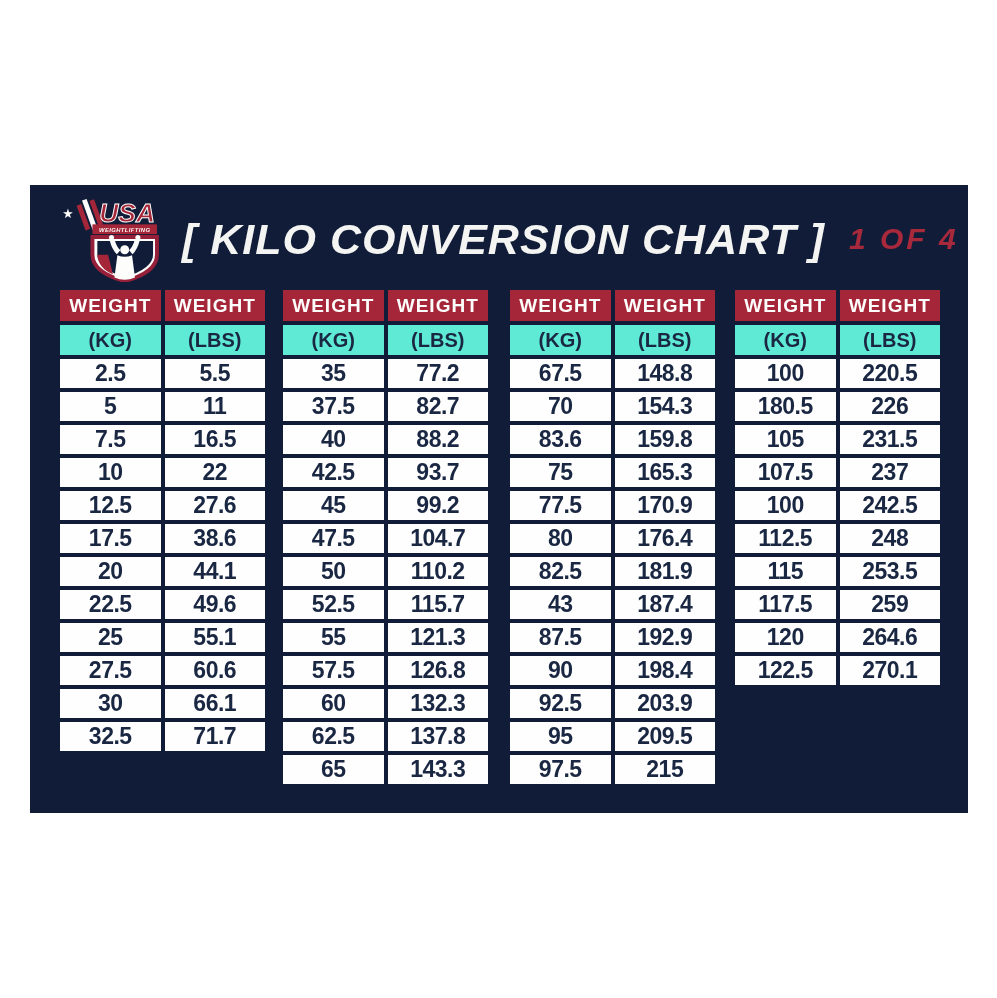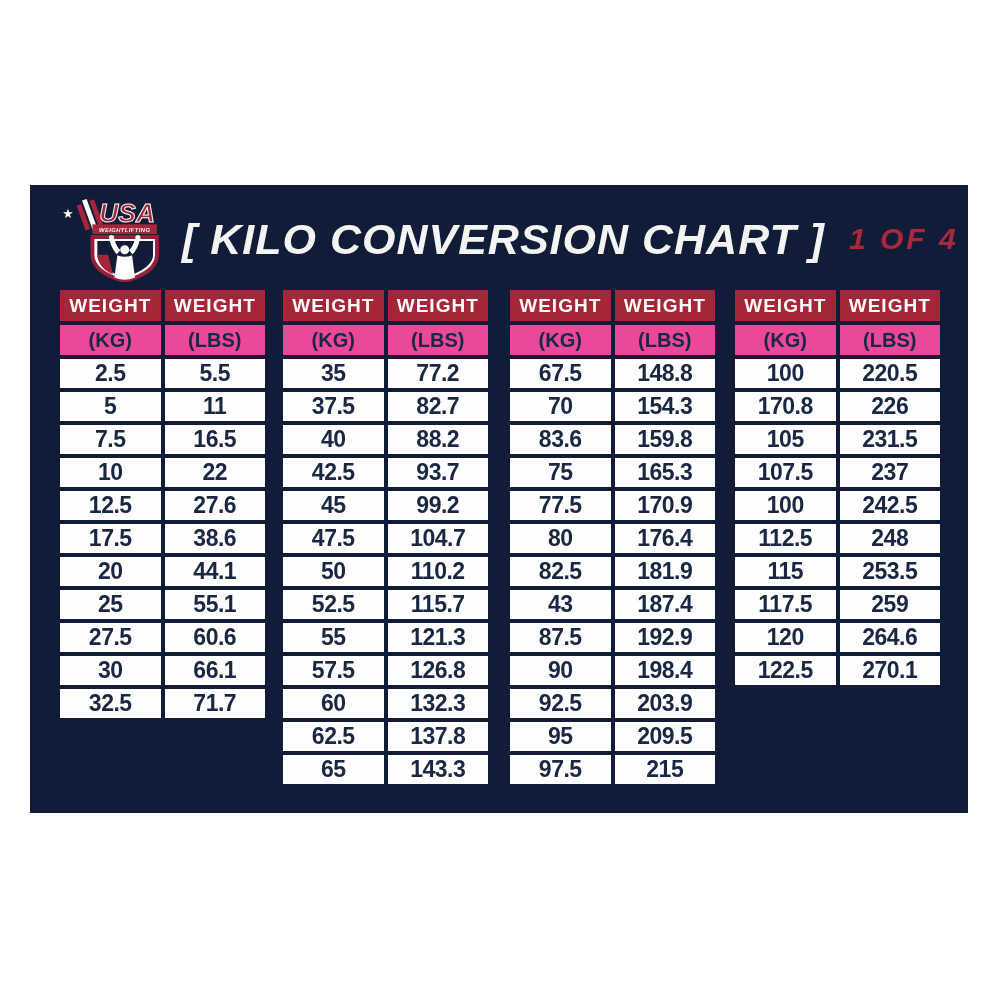--- a/index.html
+++ b/index.html
@@ -8,21 +8,21 @@
   .panel { position:absolute; left:30px; top:185px; width:938px; height:628px; background:#111D38; }
   .header { position:absolute; left:28px; top:6px; width:910px; height:96px; display:flex; align-items:center; }
   .logo { width:108px; height:86px; flex:0 0 auto; }
   .title { color:#F4F4F2; font-size:43px; font-weight:700; font-style:italic; letter-spacing:1px; white-space:nowrap; margin-left:16px; }
   .indicator { color:#A8293B; font-size:30px; font-weight:700; font-style:italic; letter-spacing:3px; white-space:nowrap; margin-left:24px; }
   .table { position:absolute; top:105px; width:205px; }
   .t1 { left:30px; } .t2 { left:253px; } .t3 { left:480px; } .t4 { left:705px; }
   .row { display:flex; gap:4px; margin-bottom:4px; }
   .cell { flex:1 1 0; display:flex; align-items:center; justify-content:center; min-width:0; }
   .cell.red   { background:#A42638; color:#FDFDFC; height:31px; font-size:19px; font-weight:700; letter-spacing:1px; }
-  .cell.gray  { background:#ec4899; color:#1A2742; height:30px; font-size:20px; font-weight:700; }
+  .cell.gray  { background:#5eead4; color:#1A2742; height:30px; font-size:20px; font-weight:700; }
   .cell.white { background:#FEFEFE; color:#1A2742; height:29px; font-size:23px; font-weight:700; letter-spacing:-0.5px; }
 </style>
 </head>
 <body>
 
 <div class="page">
   <div class="panel">
 
     <div class="header">
       <svg class="logo" viewBox="0 0 110 88" aria-hidden="true">
@@ -83,20 +83,24 @@
           </div>
           <div class="row">
             <div class="cell white">17.5</div>
             <div class="cell white">38.6</div>
           </div>
           <div class="row">
             <div class="cell white">20</div>
             <div class="cell white">44.1</div>
           </div>
           <div class="row">
+            <div class="cell white">22.5</div>
+            <div class="cell white">49.6</div>
+          </div>
+          <div class="row">
             <div class="cell white">25</div>
             <div class="cell white">55.1</div>
           </div>
           <div class="row">
             <div class="cell white">27.5</div>
             <div class="cell white">60.6</div>
           </div>
           <div class="row">
             <div class="cell white">30</div>
             <div class="cell white">66.1</div>
@@ -246,21 +250,21 @@
       <div class="row">
         <div class="cell gray">(KG)</div>
         <div class="cell gray">(LBS)</div>
       </div>
       <div>
           <div class="row">
             <div class="cell white">100</div>
             <div class="cell white">220.5</div>
           </div>
           <div class="row">
-            <div class="cell white">170.8</div>
+            <div class="cell white">180.5</div>
             <div class="cell white">226</div>
           </div>
           <div class="row">
             <div class="cell white">105</div>
             <div class="cell white">231.5</div>
           </div>
           <div class="row">
             <div class="cell white">107.5</div>
             <div class="cell white">237</div>
           </div>

